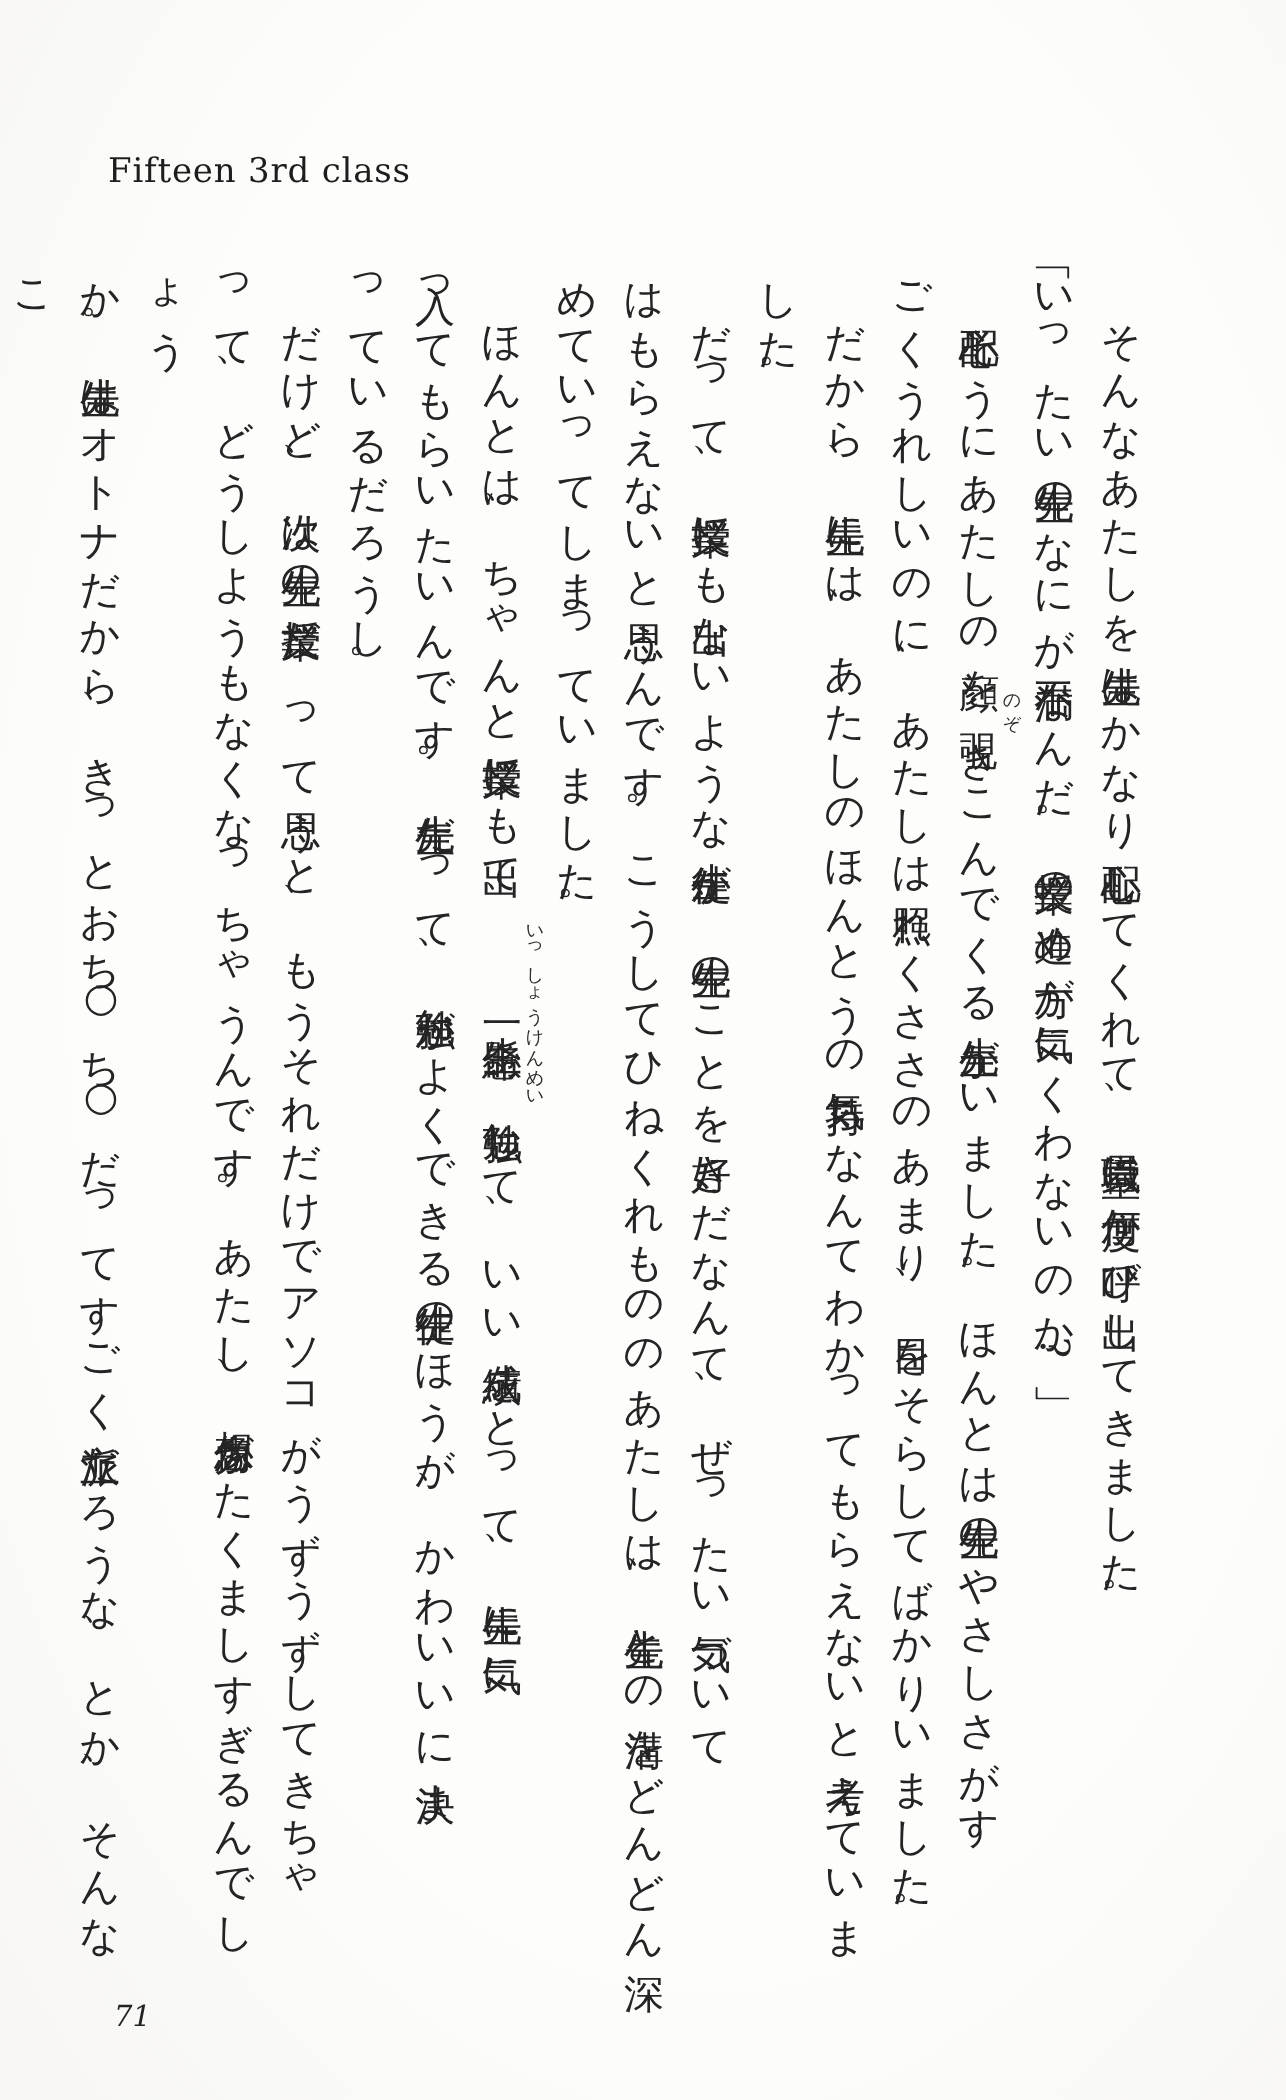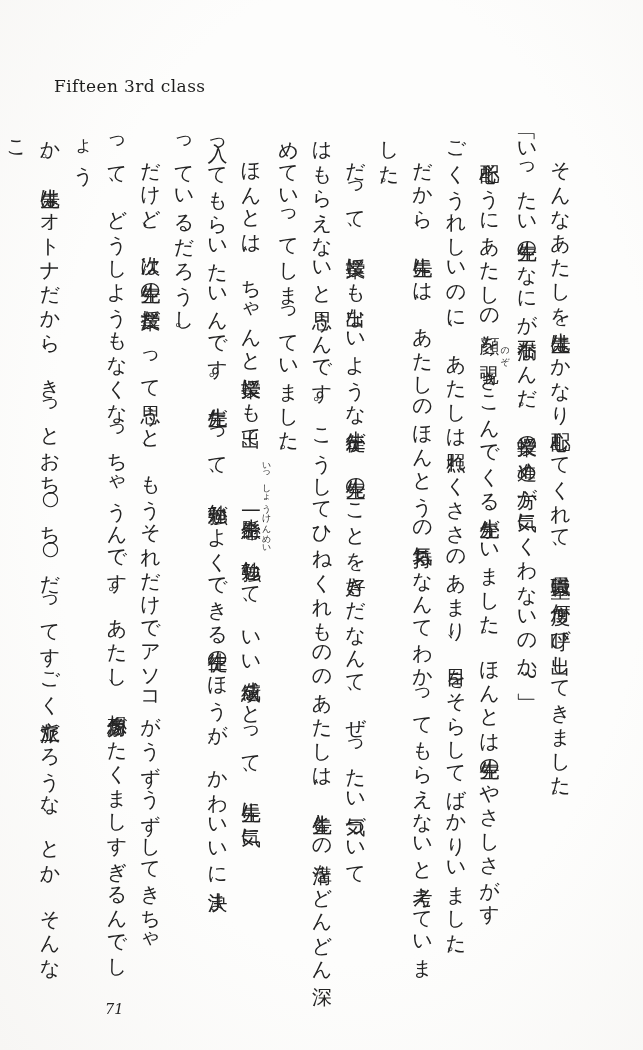--- a/index.html
+++ b/index.html
@@ -39,21 +39,20 @@
     font-size: 9px;
     letter-spacing: 0;
     color: #2c2c2c;
   }
   .page-number {
     position: absolute;
     left: 57px; top: 1001px;
     font-style: italic;
     font-size: 14.5px;
     color: #222;
-    margin-left: 48px;
   }
 </style>
 </head>
 <body>
 
 <div class="page">
   <div class="running-header">Fifteen 3rd class</div>
 
   <div class="text-block">
       <div class="line indent">そんなあたしを先生はかなり心配してくれて、職員室に何度か呼び出してきました。</div>

